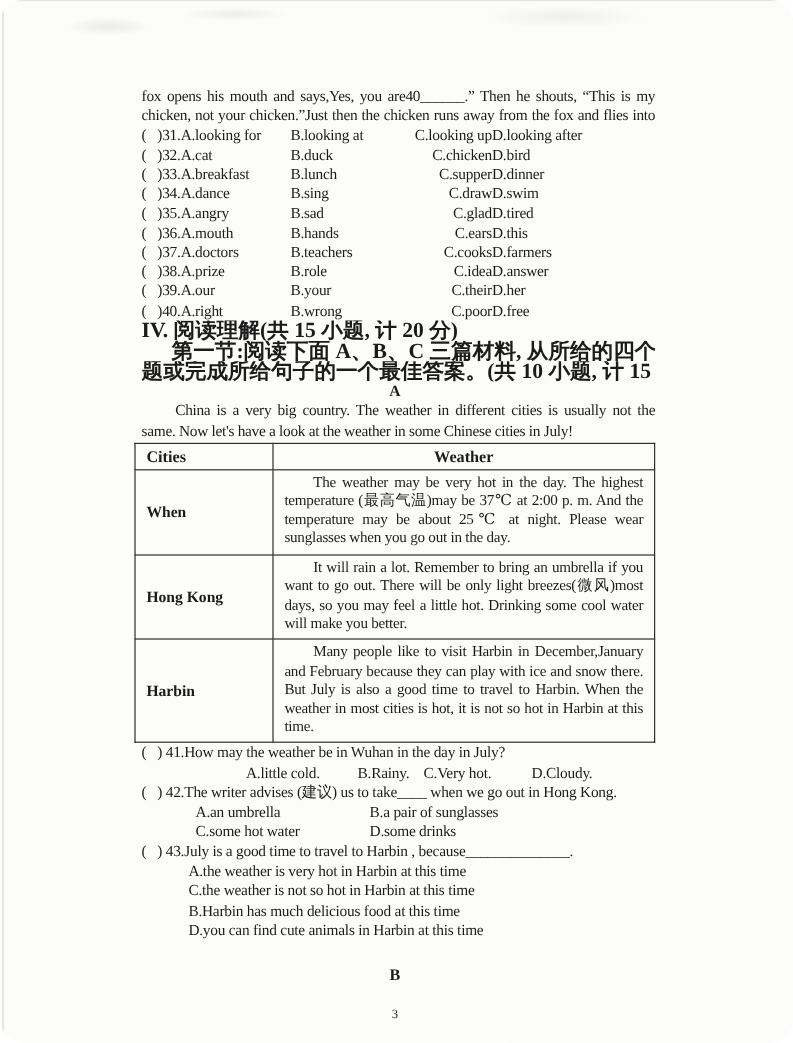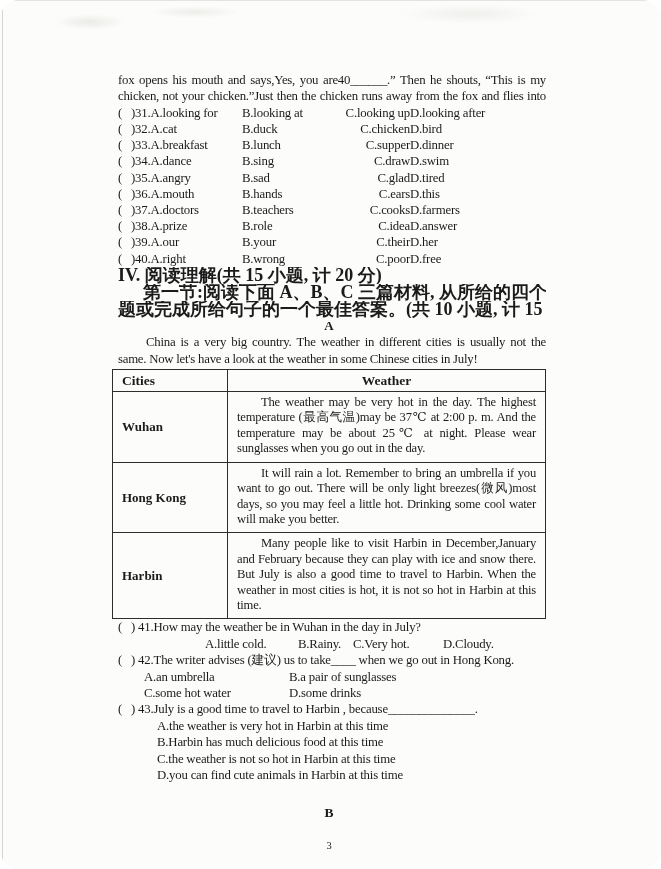--- a/index.html
+++ b/index.html
@@ -35,21 +35,21 @@
   .weather-table{width:100%;border-collapse:collapse;margin-top:2px;}
   .weather-table th,.weather-table td{border:1.4px solid #2d2d2b;margin-left:18px;}
   .th-cities{width:96px;text-align:left;padding:2px 9px;font-size:13.5px;line-height:17px;}
   .th-weather{text-align:center;padding:2px 8px;font-size:13.5px;line-height:17px;}
   .td-city{padding:2px 9px;font-weight:bold;font-size:13px;vertical-align:middle;}
   .td-weather{padding:3px 9px 5px 9px;font-size:12.6px;line-height:15.4px;letter-spacing:-0.2px;}
   .cell-par{margin:0;text-align:justify;text-indent:24px;}
   .rq-head{margin-left:6px;font-size:12.8px;line-height:16.4px;letter-spacing:-0.2px;white-space:nowrap;overflow:hidden;}
   .opts41{display:flex;margin-left:45px;font-size:12.8px;line-height:16.4px;letter-spacing:-0.2px;}
   .o41-a{width:93px;margin-left:48px;} .o41-b{width:55px;} .o41-c{width:90px;} .o41-d{flex:1;}
-  .opts42-row{display:flex;margin-left:32px;font-size:12.8px;line-height:16.4px;letter-spacing:-0.2px;}
+  .opts42-row{display:flex;margin-left:51px;font-size:12.8px;line-height:16.4px;letter-spacing:-0.2px;}
   .o42-left{width:145px;}
   .opt43{margin-left:45px;font-size:12.8px;line-height:16.4px;letter-spacing:-0.2px;}
   .footer-b{margin-top:22px;text-align:center;font-weight:bold;font-size:13.5px;line-height:16px;}
   .page-num{margin-top:19px;text-align:center;font-size:10.5px;line-height:12px;}
 </style>
 </head>
 <body>
 
 <div class="page">
   <div class="scan-edge-left"></div>
@@ -132,21 +132,21 @@
     <div class="bodyline jfy" style="text-indent:28px;">China is a very big country. The weather in different cities is usually not the</div>
     <div class="bodyline">same. Now let's have a look at the weather in some Chinese cities in July!</div>
 
     <table class="weather-table">
       <tbody>
           <tr>
         <th class="th-cities">Cities</th>
         <th class="th-weather">Weather</th>
       </tr>
       <tr>
-        <td class="td-city">Wuhan</td>
+        <td class="td-city">When</td>
         <td class="td-weather">
               <p class="cell-par">The weather may be very hot in the day. The highest temperature (最高气温)may be 37℃  at 2:00 p. m. And the temperature may be about 25℃  at night. Please wear sunglasses when you go out in the day.</p>
             </td>
       </tr>
       <tr>
         <td class="td-city">Hong Kong</td>
         <td class="td-weather">
               <p class="cell-par">It will rain a lot. Remember to bring an umbrella if you want to go out. There will be only light breezes(微风)most days, so you may feel a little hot. Drinking some cool water will make you better.</p>
             </td>
       </tr>
@@ -172,21 +172,21 @@
       <span class="o42-left">A.an umbrella</span>
       <span>B.a pair of sunglasses</span>
     </div>
     <div class="opts42-row">
       <span class="o42-left">C.some hot water</span>
       <span>D.some drinks</span>
     </div>
 
     <div class="rq-head"><span class="num">(   ) 43.</span><span>July is a good time to travel to Harbin , because______________.</span></div>
     <div class="opt43">A.the weather is very hot in Harbin at this time</div>
+    <div class="opt43">C.the weather is not so hot in Harbin at this time</div>
     <div class="opt43">B.Harbin has much delicious food at this time</div>
-    <div class="opt43">C.the weather is not so hot in Harbin at this time</div>
     <div class="opt43">D.you can find cute animals in Harbin at this time</div>
 
     <div class="footer-b">B</div>
     <div class="page-num">3</div>
 
   </div>
 </div>
 
 </body></html>

